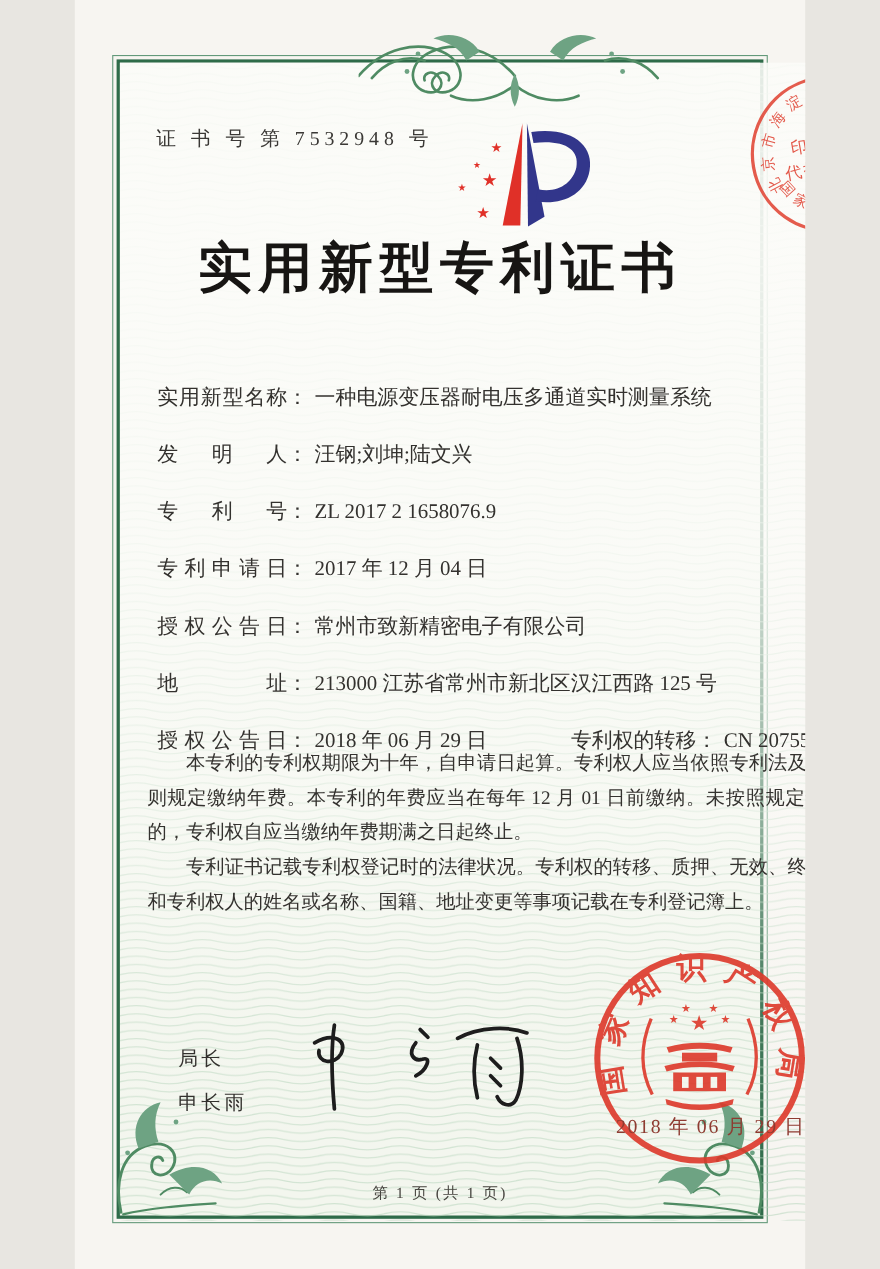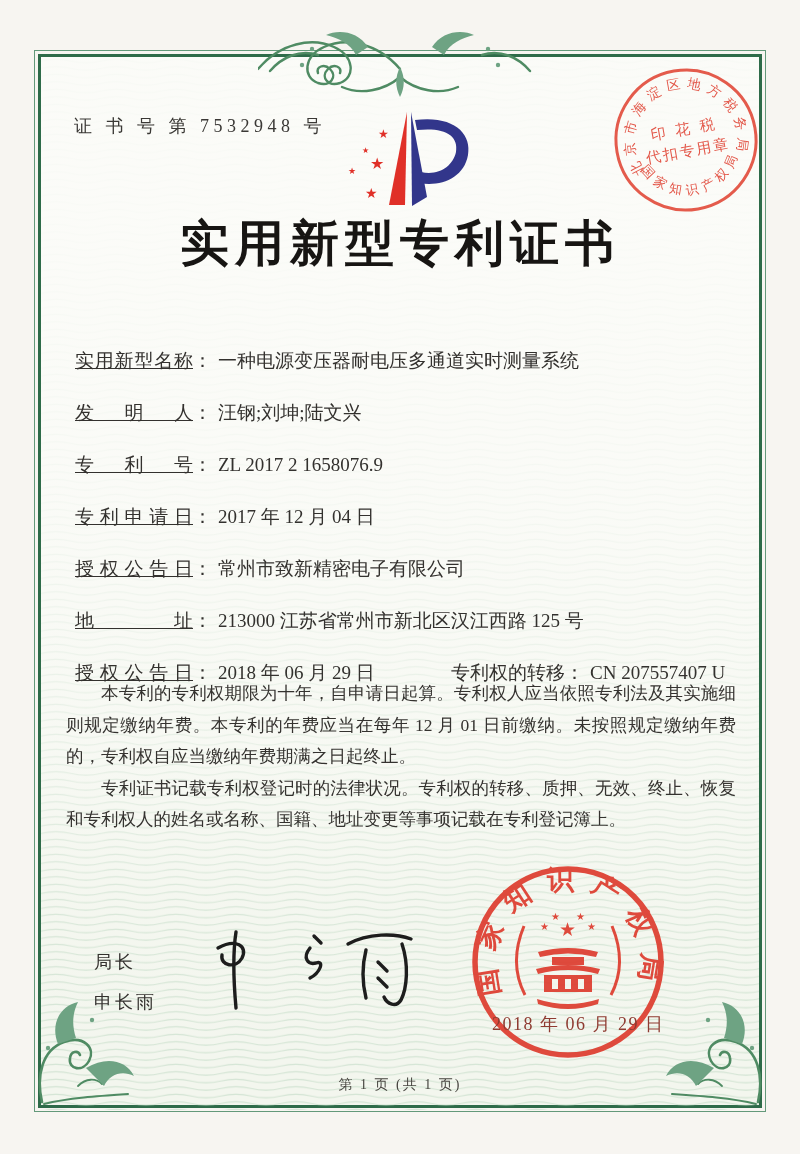--- a/index.html
+++ b/index.html
@@ -1,31 +1,31 @@
 <!DOCTYPE html>
 <html><head>
 <meta charset="utf-8">
 <style>
   html,body{margin:0;padding:0;background:#e8e6e1;}
-  .page{width:800px;height:1154px;position:relative;background:#f7f5f1;
+  .page{width:664px;height:1154px;position:relative;background:#f7f5f1;
         font-family:"Liberation Serif","DejaVu Serif",serif;color:#2f2d2b;overflow:hidden;margin:0 auto;}
   .frame-outer{position:absolute;left:34px;top:50px;right:34px;bottom:42px;border:1px solid #63997a;}
   .frame-inner{position:absolute;left:3px;top:3px;right:3px;bottom:3px;border:3px solid #2e6b49;background:#f3f6ee;}
   .pattern-wrap{position:absolute;left:41px;top:57px;width:718px;height:1053px;}
   .fade{position:absolute;left:41px;top:57px;width:718px;height:1053px;
         background:linear-gradient(180deg,rgba(252,252,249,.88) 0%,rgba(252,252,249,.92) 16%,
         rgba(252,252,249,.8) 42%,rgba(252,252,249,.45) 66%,rgba(252,252,249,.1) 82%,rgba(252,252,249,0) 100%);}
   .content{position:absolute;inset:0;z-index:3;}
   .cert-no{position:absolute;left:74px;top:114px;font-size:18px;letter-spacing:4.5px;color:#3a3835;}
   .logo{position:absolute;left:332px;top:106px;width:152px;height:110px;}
   .title{position:absolute;top:211px;left:0;right:0;text-align:center;
          font-size:49px;font-weight:700;letter-spacing:6px;color:#171513;}
   .fields{position:absolute;left:75px;top:348px;width:664px;font-size:19px;color:#33312e;}
   .frow{display:flex;align-items:baseline;height:30px;margin-bottom:22px;position:relative;white-space:nowrap;}
-  .flabel{display:inline-block;width:118px;text-align:justify;text-align-last:justify;text-justify:inter-character;text-decoration:underline;}
+  .flabel{display:inline-block;width:118px;text-align:justify;text-align-last:justify;text-justify:inter-character;}
   .fvalue{margin-left:6px;}
   .grant{position:absolute;left:376px;top:0;display:flex;align-items:baseline;white-space:nowrap;}
   .paras{position:absolute;left:66px;top:678px;width:670px;font-size:17.5px;line-height:31.5px;
          text-align:justify;color:#34322f;}
   .paras p{text-indent:2em;margin:0;}
   .dir-title{position:absolute;left:94px;top:950px;font-size:18px;letter-spacing:3px;color:#33312e;}
   .dir-name{position:absolute;left:94px;top:990px;font-size:18px;letter-spacing:3px;color:#33312e;}
   .signature{position:absolute;left:198px;top:916px;width:240px;height:104px;}
   .seal{position:absolute;left:462px;top:856px;width:212px;height:212px;opacity:.9;}
   .seal-date{position:absolute;left:492px;top:1012px;font-size:18px;letter-spacing:1.5px;

